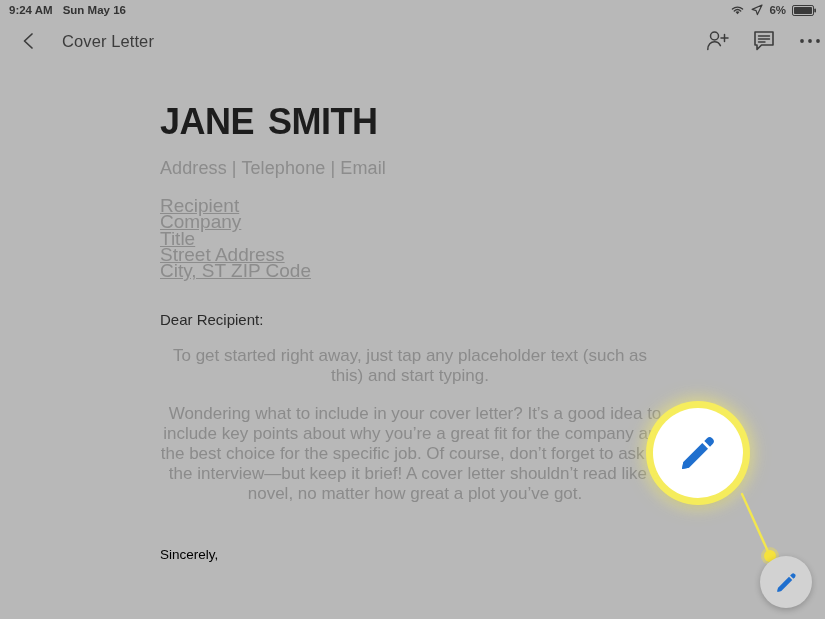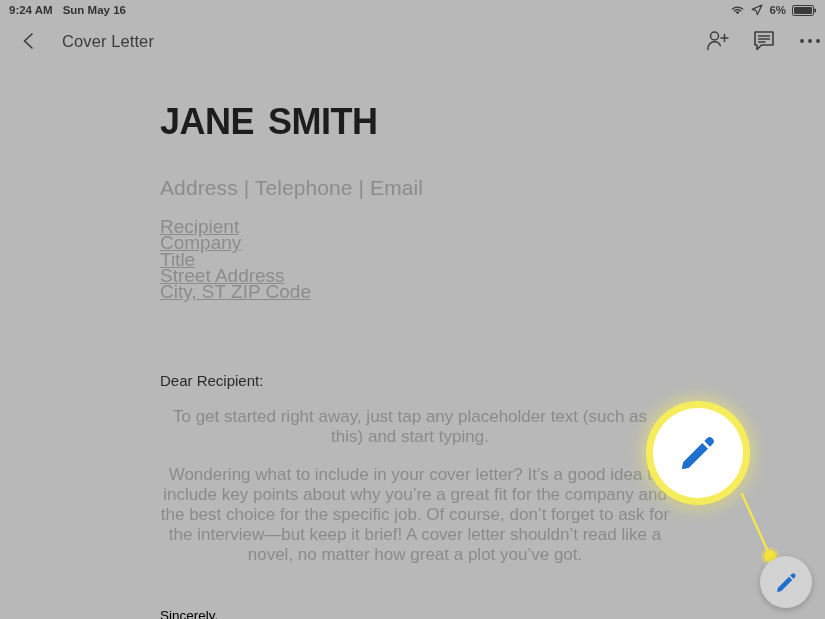--- a/index.html
+++ b/index.html
@@ -98,42 +98,42 @@
     font-size: 52px;
     font-weight: bold;
     color: #1d1d1d;
     letter-spacing: -0.5px;
     line-height: 1;
     margin: 14px 0 0 0;
     font-variant: small-caps;
     text-transform: lowercase;
   }
   .doc-contact {
-    font-size: 21px;
+    font-size: 18px;
     color: #8c8c8c;
-    margin-top: 34px;
+    margin-top: 16px;
     letter-spacing: 0.1px;
   }
   .doc-date {
     font-size: 15px;
     color: #2e2e2e;
     font-weight: 500;
     margin-top: 50px;
   }
   .doc-recipient {
     margin-top: 19px;
     font-size: 19px;
     color: #8c8c8c;
     line-height: 16.3px;
     text-decoration: underline;
   }
   .doc-salutation {
     font-size: 15px;
     color: #2a2a2a;
-    margin-top: 72px;
+    margin-top: 32px;
   }
   .doc-para {
     font-size: 17px;
     color: #8b8b8b;
     line-height: 20px;
     margin-top: 18px;
     max-width: 500px;
     text-align: center;
   }
   .doc-para.p2 {

